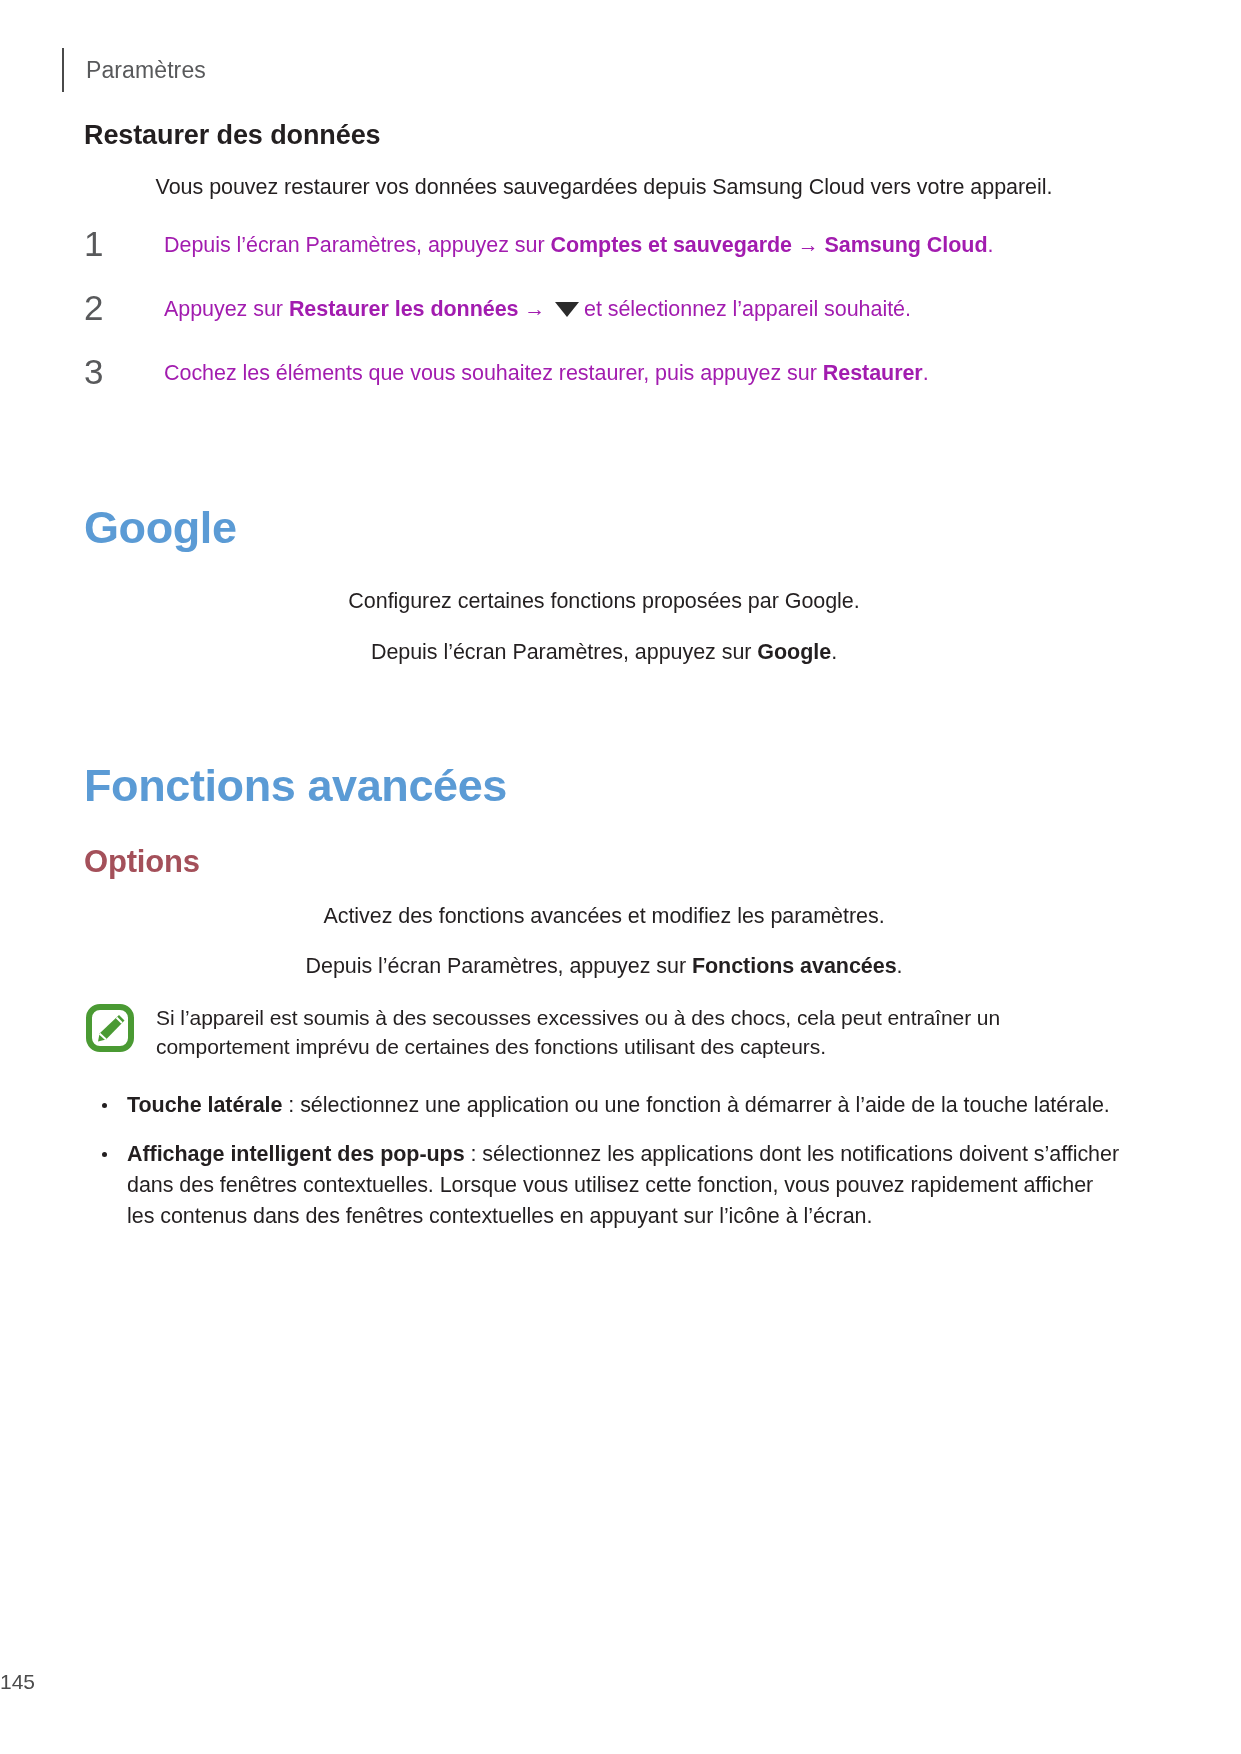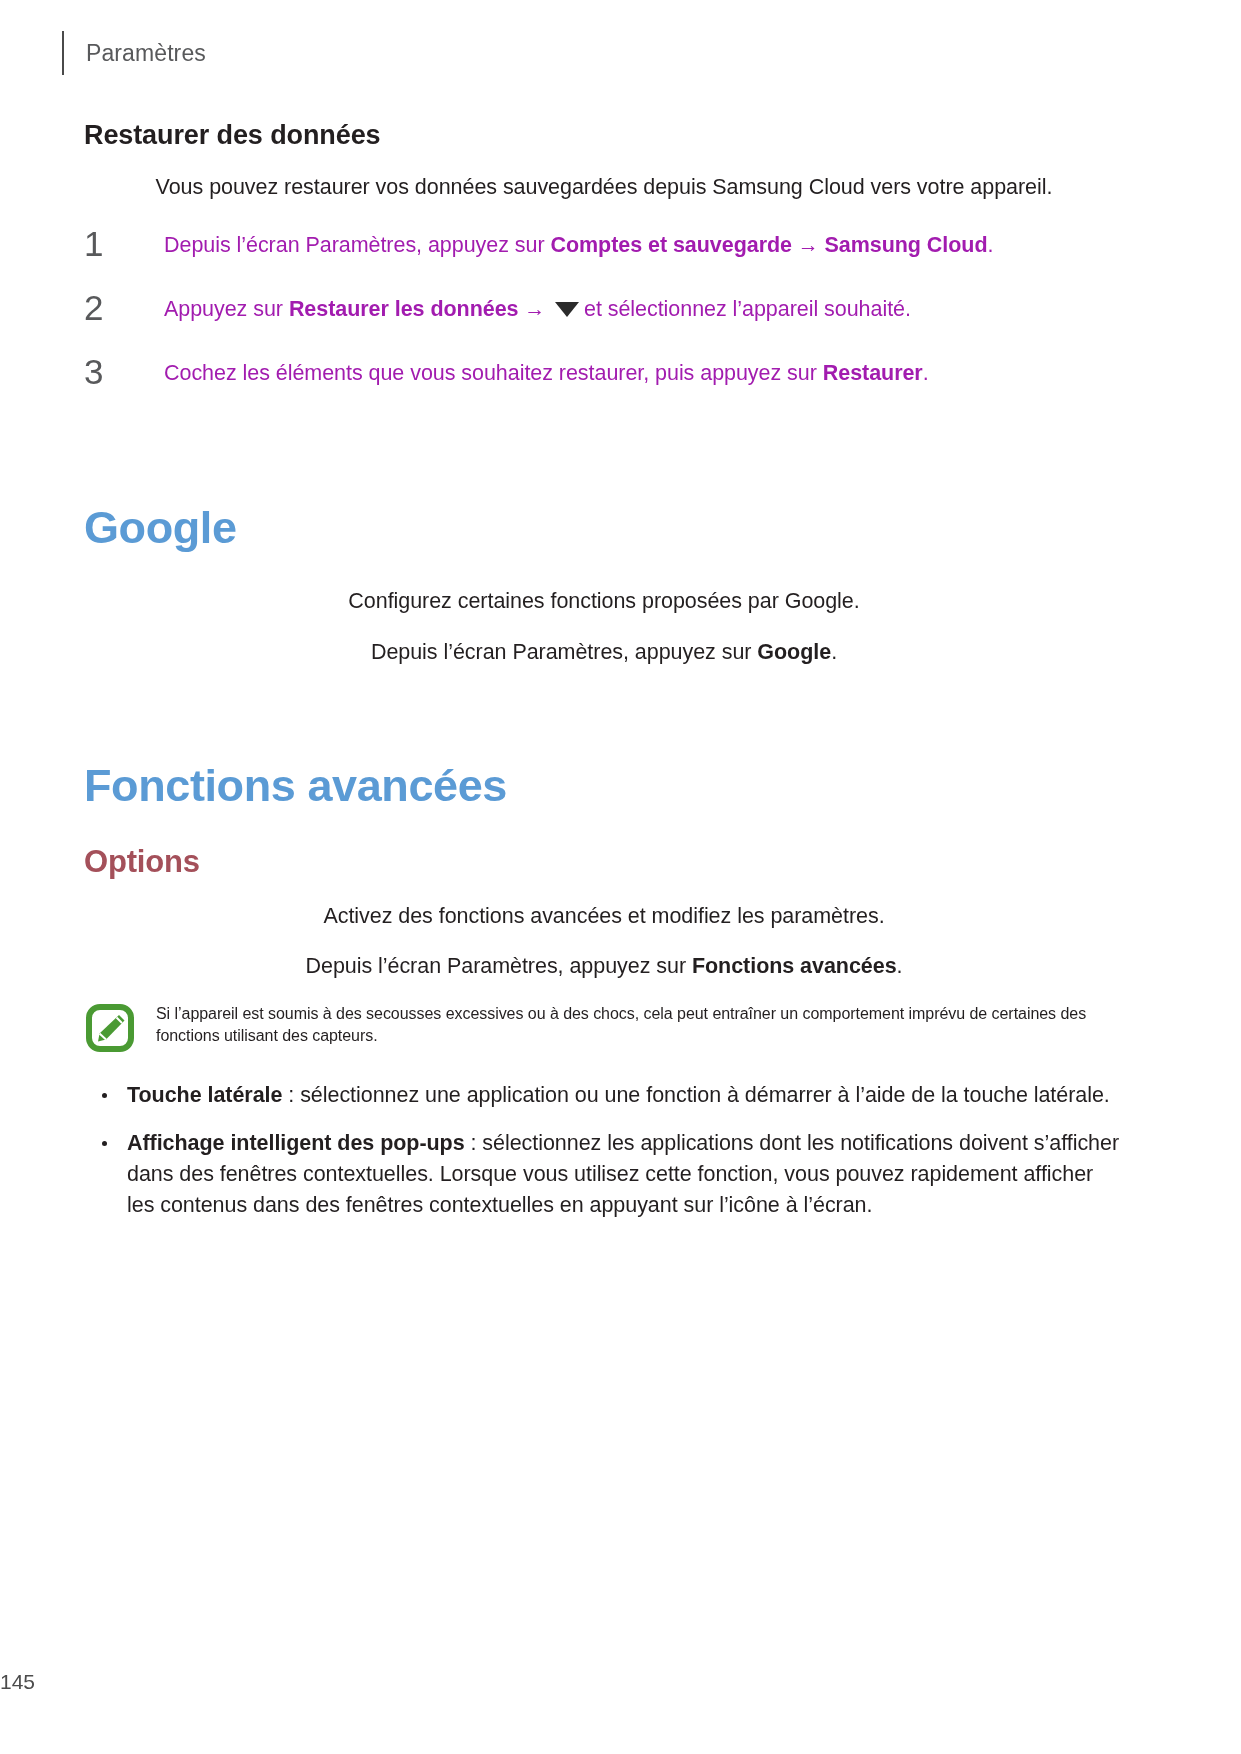--- a/index.html
+++ b/index.html
@@ -18,21 +18,21 @@
   .page {
     position: relative;
     width: 1241px;
     height: 1754px;
     box-sizing: border-box;
   }
 
   
   .header {
     position: absolute;
-    top: 30px;
+    top: 47px;
     left: 62px;
     display: flex;
     align-items: center;
     height: 46px;
     justify-content: space-between;
   }
   .header-rule {
     width: 2px;
     height: 44px;
     background: #4a4a4a;
@@ -142,21 +142,21 @@
     margin: 18px 0 0 0;
   }
   .note.indented { margin-left: 48px; }
   .note-icon {
     flex: 0 0 auto;
     width: 48px;
     height: 48px;
     margin: 2px 22px 0 2px;
   }
   .note-text {
-    font-size: 16px;
+    font-size: 21px;
     line-height: 1.42;
     color: #231f20;
     letter-spacing: -0.05px;
     padding-top: 1px;
   }
 
   
   ul.bullets {
     margin: 28px 0 0 0;
     padding: 0;

